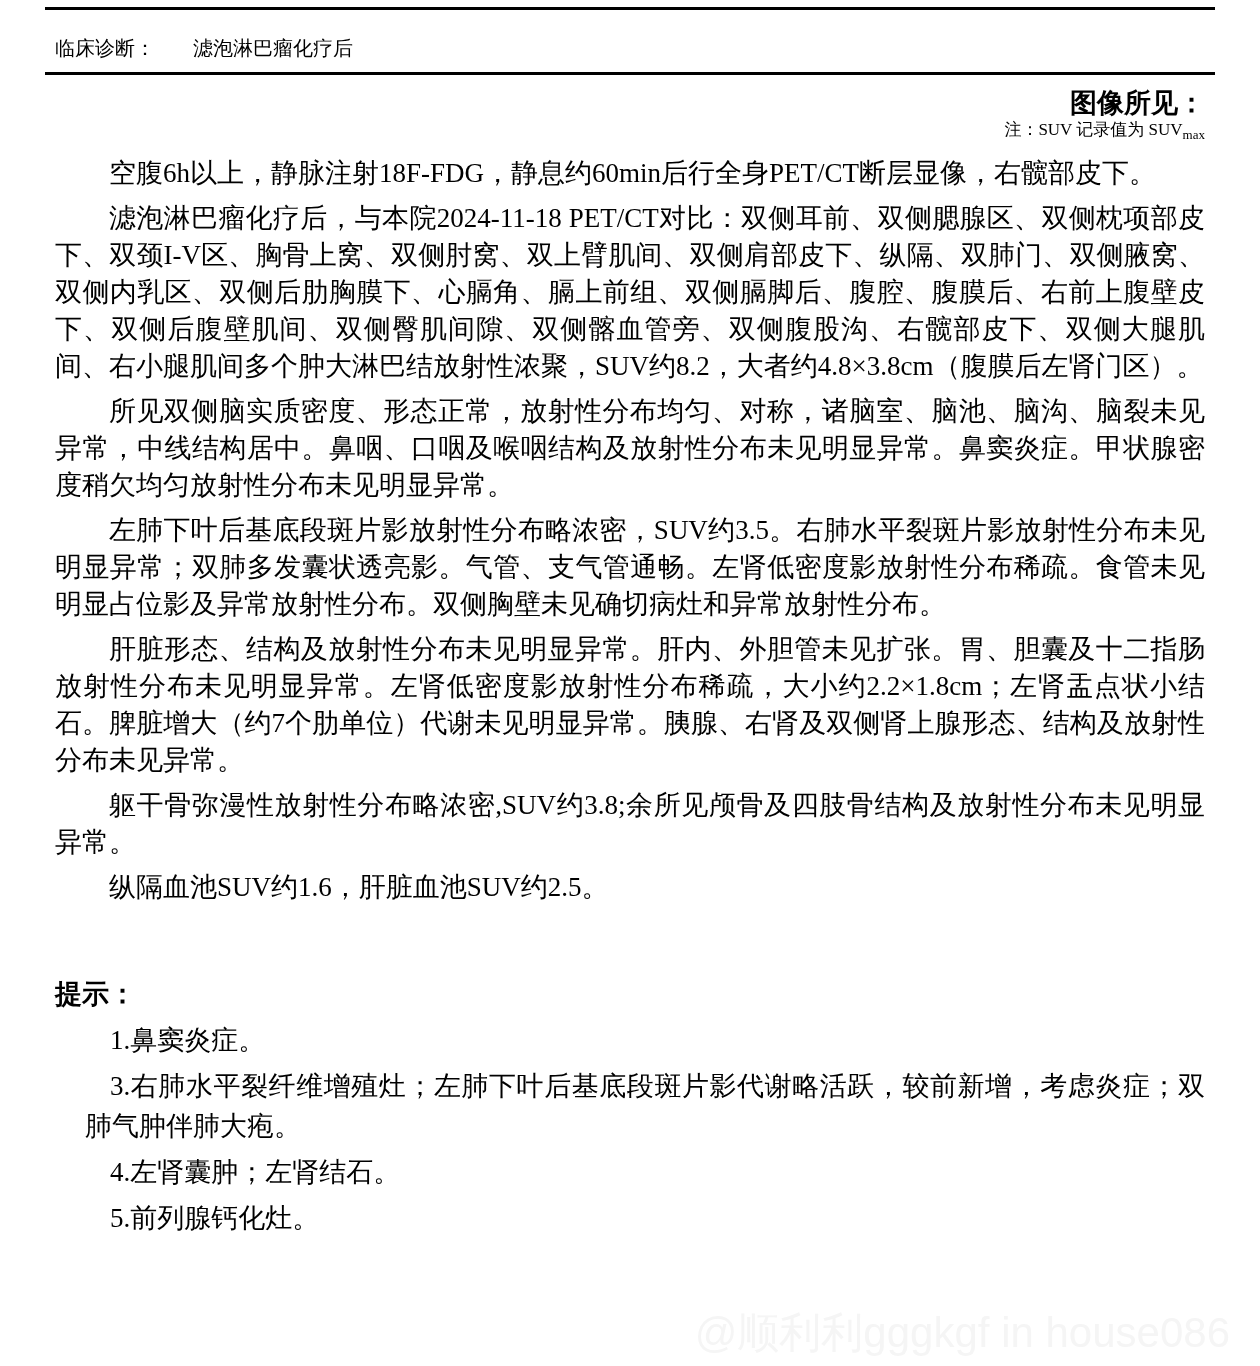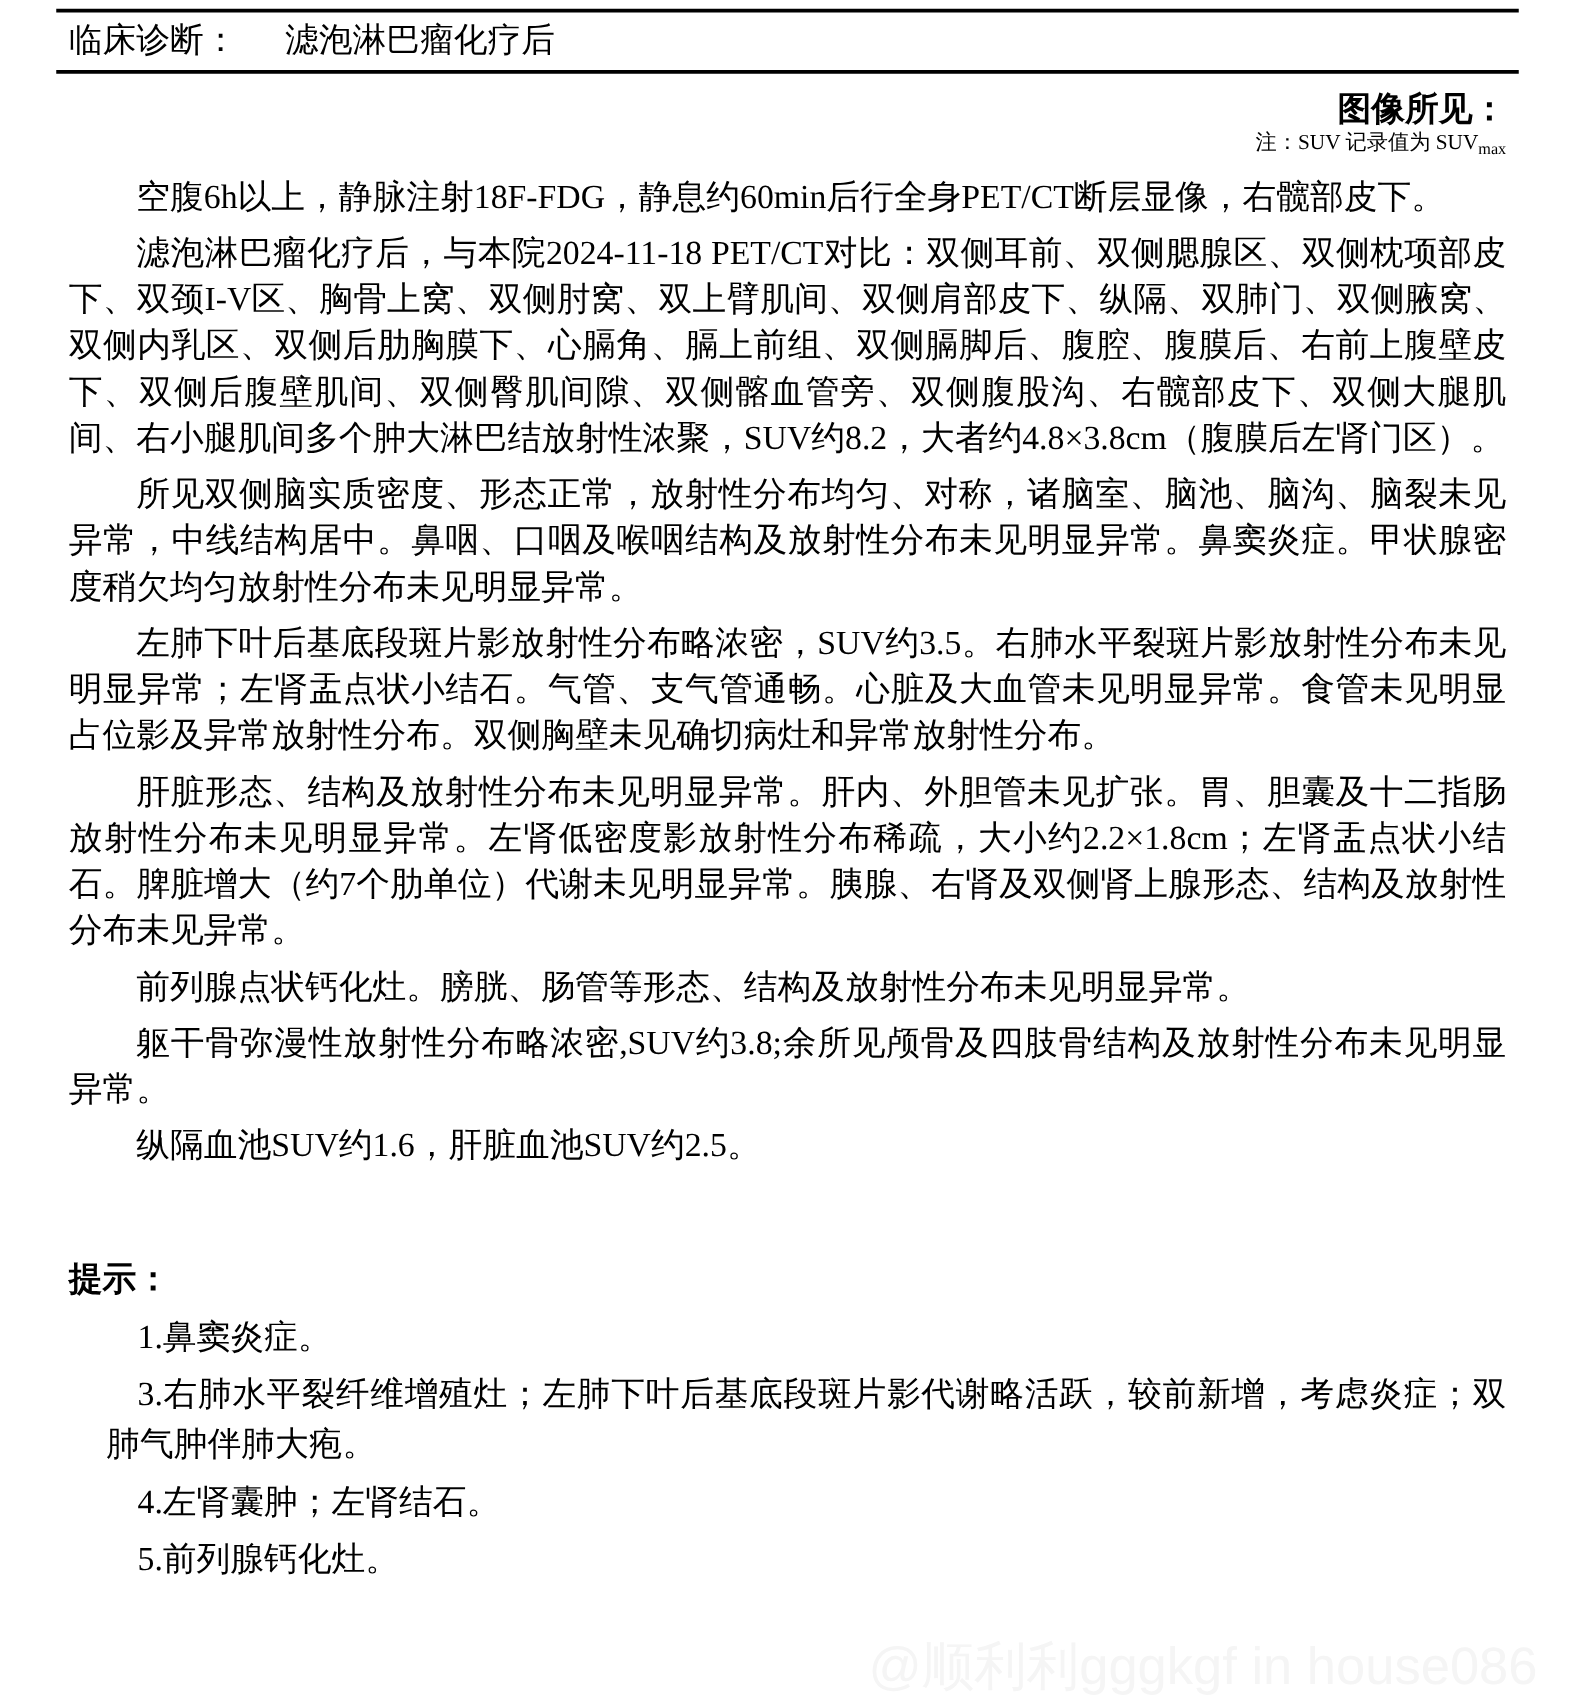--- a/index.html
+++ b/index.html
@@ -19,22 +19,23 @@
   .rule {
     height: 0;
     border-top: 3px solid #000;
     margin: 0 45px;
   }
   .rule.top { margin-top: 7px; }
   .diag-row {
     display: flex;
     align-items: baseline;
     padding: 7px 0 9px 55px;
-    font-size: 27px;
+    font-size: 20px;
     line-height: 30px;
+    margin-top: 16px;
   }
   .diag-row .value { margin-left: 38px; }
   .findings-header {
     display: flex;
     justify-content: flex-start;
     align-items: flex-end;
     padding: 12px 55px 0 55px;
     flex-direction: column;
   }
   .section-heading {
@@ -105,23 +106,22 @@
 
   <div class="findings-header">
     <div class="section-heading">图像所见：</div>
     <div class="suv-note"><span>注：SUV 记录值为 SUV</span><sub>max</sub></div>
   </div>
 
   <div class="body-text">
     <p>空腹6h以上，静脉注射18F-FDG，静息约60min后行全身PET/CT断层显像，右髋部皮下。</p>
     <p>滤泡淋巴瘤化疗后，与本院2024-11-18 PET/CT对比：双侧耳前、双侧腮腺区、双侧枕项部皮下、双颈I-V区、胸骨上窝、双侧肘窝、双上臂肌间、双侧肩部皮下、纵隔、双肺门、双侧腋窝、双侧内乳区、双侧后肋胸膜下、心膈角、膈上前组、双侧膈脚后、腹腔、腹膜后、右前上腹壁皮下、双侧后腹壁肌间、双侧臀肌间隙、双侧髂血管旁、双侧腹股沟、右髋部皮下、双侧大腿肌间、右小腿肌间多个肿大淋巴结放射性浓聚，SUV约8.2，大者约4.8×3.8cm（腹膜后左肾门区）。</p>
     <p>所见双侧脑实质密度、形态正常，放射性分布均匀、对称，诸脑室、脑池、脑沟、脑裂未见异常，中线结构居中。鼻咽、口咽及喉咽结构及放射性分布未见明显异常。鼻窦炎症。甲状腺密度稍欠均匀放射性分布未见明显异常。</p>
-    <p>左肺下叶后基底段斑片影放射性分布略浓密，SUV约3.5。右肺水平裂斑片影放射性分布未见明显异常；左肾盂点状小结石。气管、支气管通畅。心脏及大血管未见明显异常。食管未见明显占位影及异常放射性分布。双侧胸壁未见确切病灶和异常放射性分布。</p>
+    <p>左肺下叶后基底段斑片影放射性分布略浓密，SUV约3.5。右肺水平裂斑片影放射性分布未见明显异常；双肺多发囊状透亮影。气管、支气管通畅。左肾低密度影放射性分布稀疏。食管未见明显占位影及异常放射性分布。双侧胸壁未见确切病灶和异常放射性分布。</p>
     <p>肝脏形态、结构及放射性分布未见明显异常。肝内、外胆管未见扩张。胃、胆囊及十二指肠放射性分布未见明显异常。左肾低密度影放射性分布稀疏，大小约2.2×1.8cm；左肾盂点状小结石。脾脏增大（约7个肋单位）代谢未见明显异常。胰腺、右肾及双侧肾上腺形态、结构及放射性分布未见异常。</p>
-    <p>前列腺点状钙化灶。膀胱、肠管等形态、结构及放射性分布未见明显异常。</p>
     <p>躯干骨弥漫性放射性分布略浓密,SUV约3.8;余所见颅骨及四肢骨结构及放射性分布未见明显异常。</p>
     <p>纵隔血池SUV约1.6，肝脏血池SUV约2.5。</p>
   </div>
 
   <div class="impression">
     <div class="section-heading">提示：</div>
     <div class="impression-list">
       <div class="impression-item">1.鼻窦炎症。</div>
       <div class="impression-item">3.右肺水平裂纤维增殖灶；左肺下叶后基底段斑片影代谢略活跃，较前新增，考虑炎症；双肺气肿伴肺大疱。</div>
       <div class="impression-item">4.左肾囊肿；左肾结石。</div>

